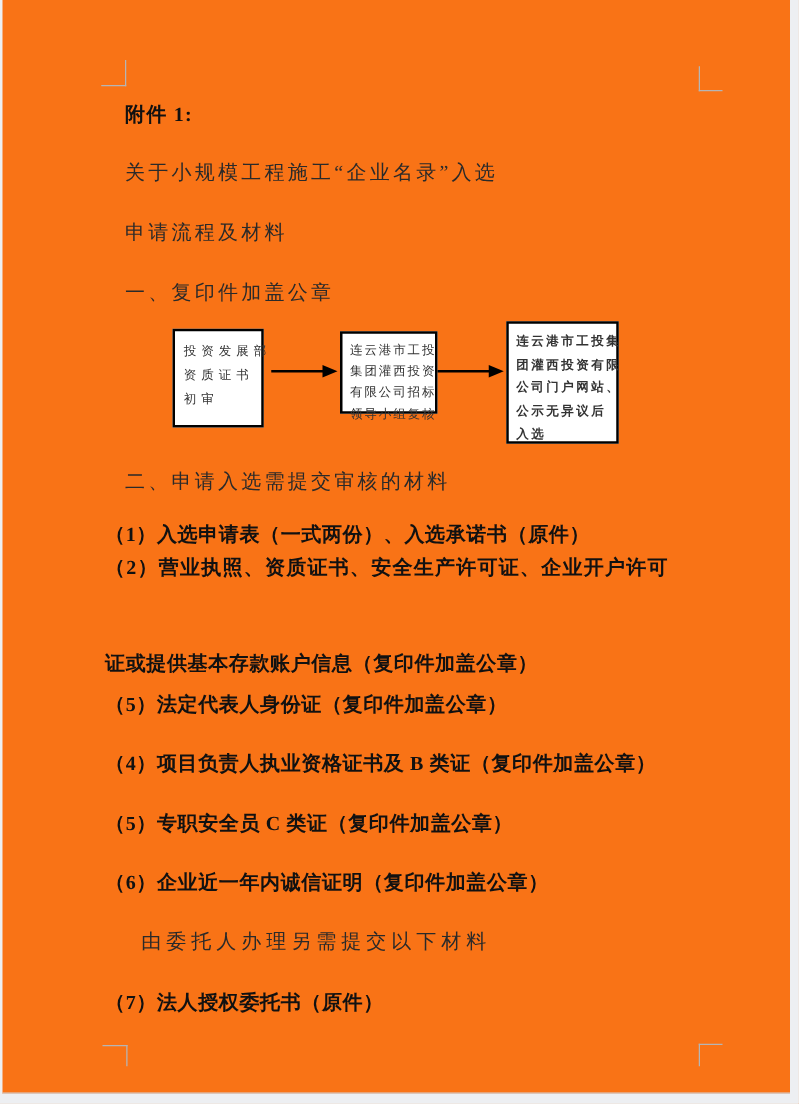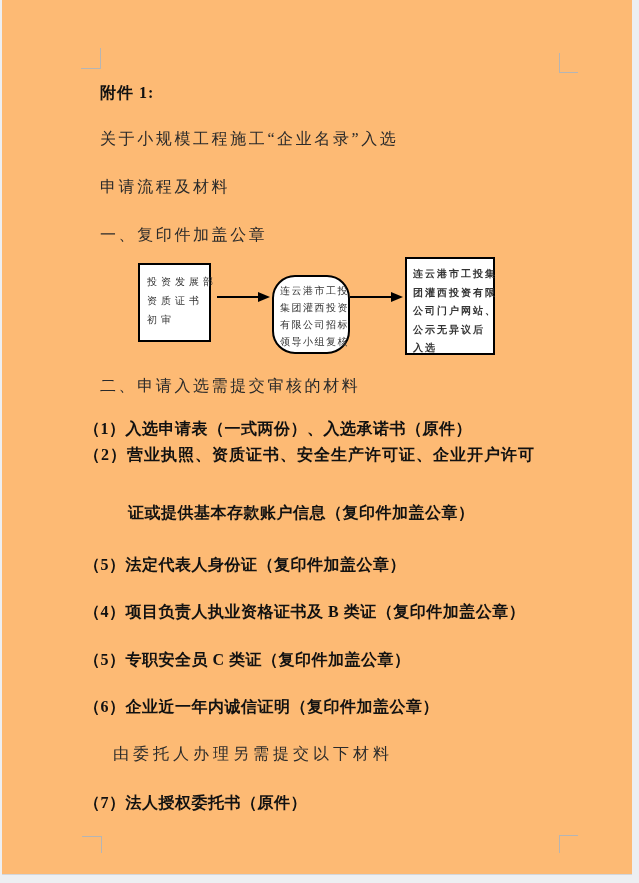--- a/index.html
+++ b/index.html
@@ -6,21 +6,21 @@
   html, body {
     width: 639px; height: 883px;
     background: #edeff2;
     font-family: "Liberation Serif", "DejaVu Serif", serif;
     overflow: hidden;
   }
   .viewport { position: relative; width: 639px; height: 883px; }
   .page {
     position: absolute; left: 2px; top: 0;
     width: 630px; height: 875px;
-    background: #fdba74;
+    background: #f97316;
     border-bottom: 1px solid #d3d6db;
   }
   
   .crop { position: absolute; }
   .crop-tl { left: 79px;  top: 48px;  width: 20px; height: 21px; border-right: 1px solid #b5b5b5; border-bottom: 1px solid #b5b5b5; }
   .crop-tr { left: 557px; top: 53px;  width: 19px; height: 20px; border-left: 1px solid #b5b5b5;  border-bottom: 1px solid #b5b5b5; }
   .crop-bl { left: 80px;  top: 836px; width: 20px; height: 17px; border-right: 1px solid #b5b5b5; border-top: 1px solid #b5b5b5; }
   .crop-br { left: 557px; top: 835px; width: 19px; height: 18px; border-left: 1px solid #b5b5b5;  border-top: 1px solid #b5b5b5; }
 
   .para {
@@ -31,39 +31,39 @@
   .bold { font-weight: bold; color: #111; }
   .ls   { letter-spacing: 2.6px; }
 
   .p-attach   { left: 98px;  top: 84px;  font-weight: bold; color:#111; letter-spacing: 1px; }
   .p-title1   { left: 98px;  top: 130px; }
   .p-title2   { left: 98px;  top: 178px; }
   .p-sec1     { left: 98px;  top: 226px; }
   .p-sec2     { left: 98px;  top: 377px; }
   .p-item1    { left: 82px;  top: 420px; letter-spacing: 0.5px; }
   .p-item2a   { left: 82px;  top: 446px; letter-spacing: 1px; }
-  .p-item2b   { left: 82px;  top: 504px; letter-spacing: 0.5px; margin-left: 44px; }
+  .p-item2b   { left: 82px;  top: 523px; letter-spacing: 0.5px; }
   .p-item3    { left: 82px;  top: 556px; letter-spacing: 0.5px; }
   .p-item4    { left: 82px;  top: 603px; letter-spacing: 0.5px; text-align: center; }
   .p-item5    { left: 82px;  top: 651px; letter-spacing: 0.5px; }
   .p-item6    { left: 82px;  top: 698px; letter-spacing: 0.5px; }
   .p-note     { left: 111px; top: 745px; letter-spacing: 4px; }
   .p-item7    { left: 82px;  top: 794px; letter-spacing: 0.5px; }
 
   
   .flow-box {
     position: absolute;
     border: 2px solid #000;
     background: #fff;
     font-size: 10px; color: #333;
   }
   .flow-box .line { display: block; white-space: nowrap; }
   .box-1 { left: 136px; top: 263px; width: 73px; height: 79px; padding: 7px 0 0 7px; }
   .box-1 .line { line-height: 19px; letter-spacing: 4px; }
-  .box-2 { left: 270px; top: 275px; width: 78px; height: 79px; padding: 5px 0 0 6px; border-radius: 23px; }
+  .box-2 { left: 270px; top: 265px; width: 78px; height: 66px; padding: 5px 0 0 6px; }
   .box-2 .line { line-height: 17px; letter-spacing: 1.5px; }
   .box-3 { left: 403px; top: 257px; width: 90px; height: 98px; padding: 6px 0 0 6px; }
   .box-3 .line { line-height: 18.5px; letter-spacing: 2px; font-weight: bold; }
 
   .arrow-line { position: absolute; height: 2px; background: #000; }
   .arrow-head {
     position: absolute; width: 0; height: 0;
     border-top: 5px solid transparent;
     border-bottom: 5px solid transparent;
     border-left: 12px solid #000;

